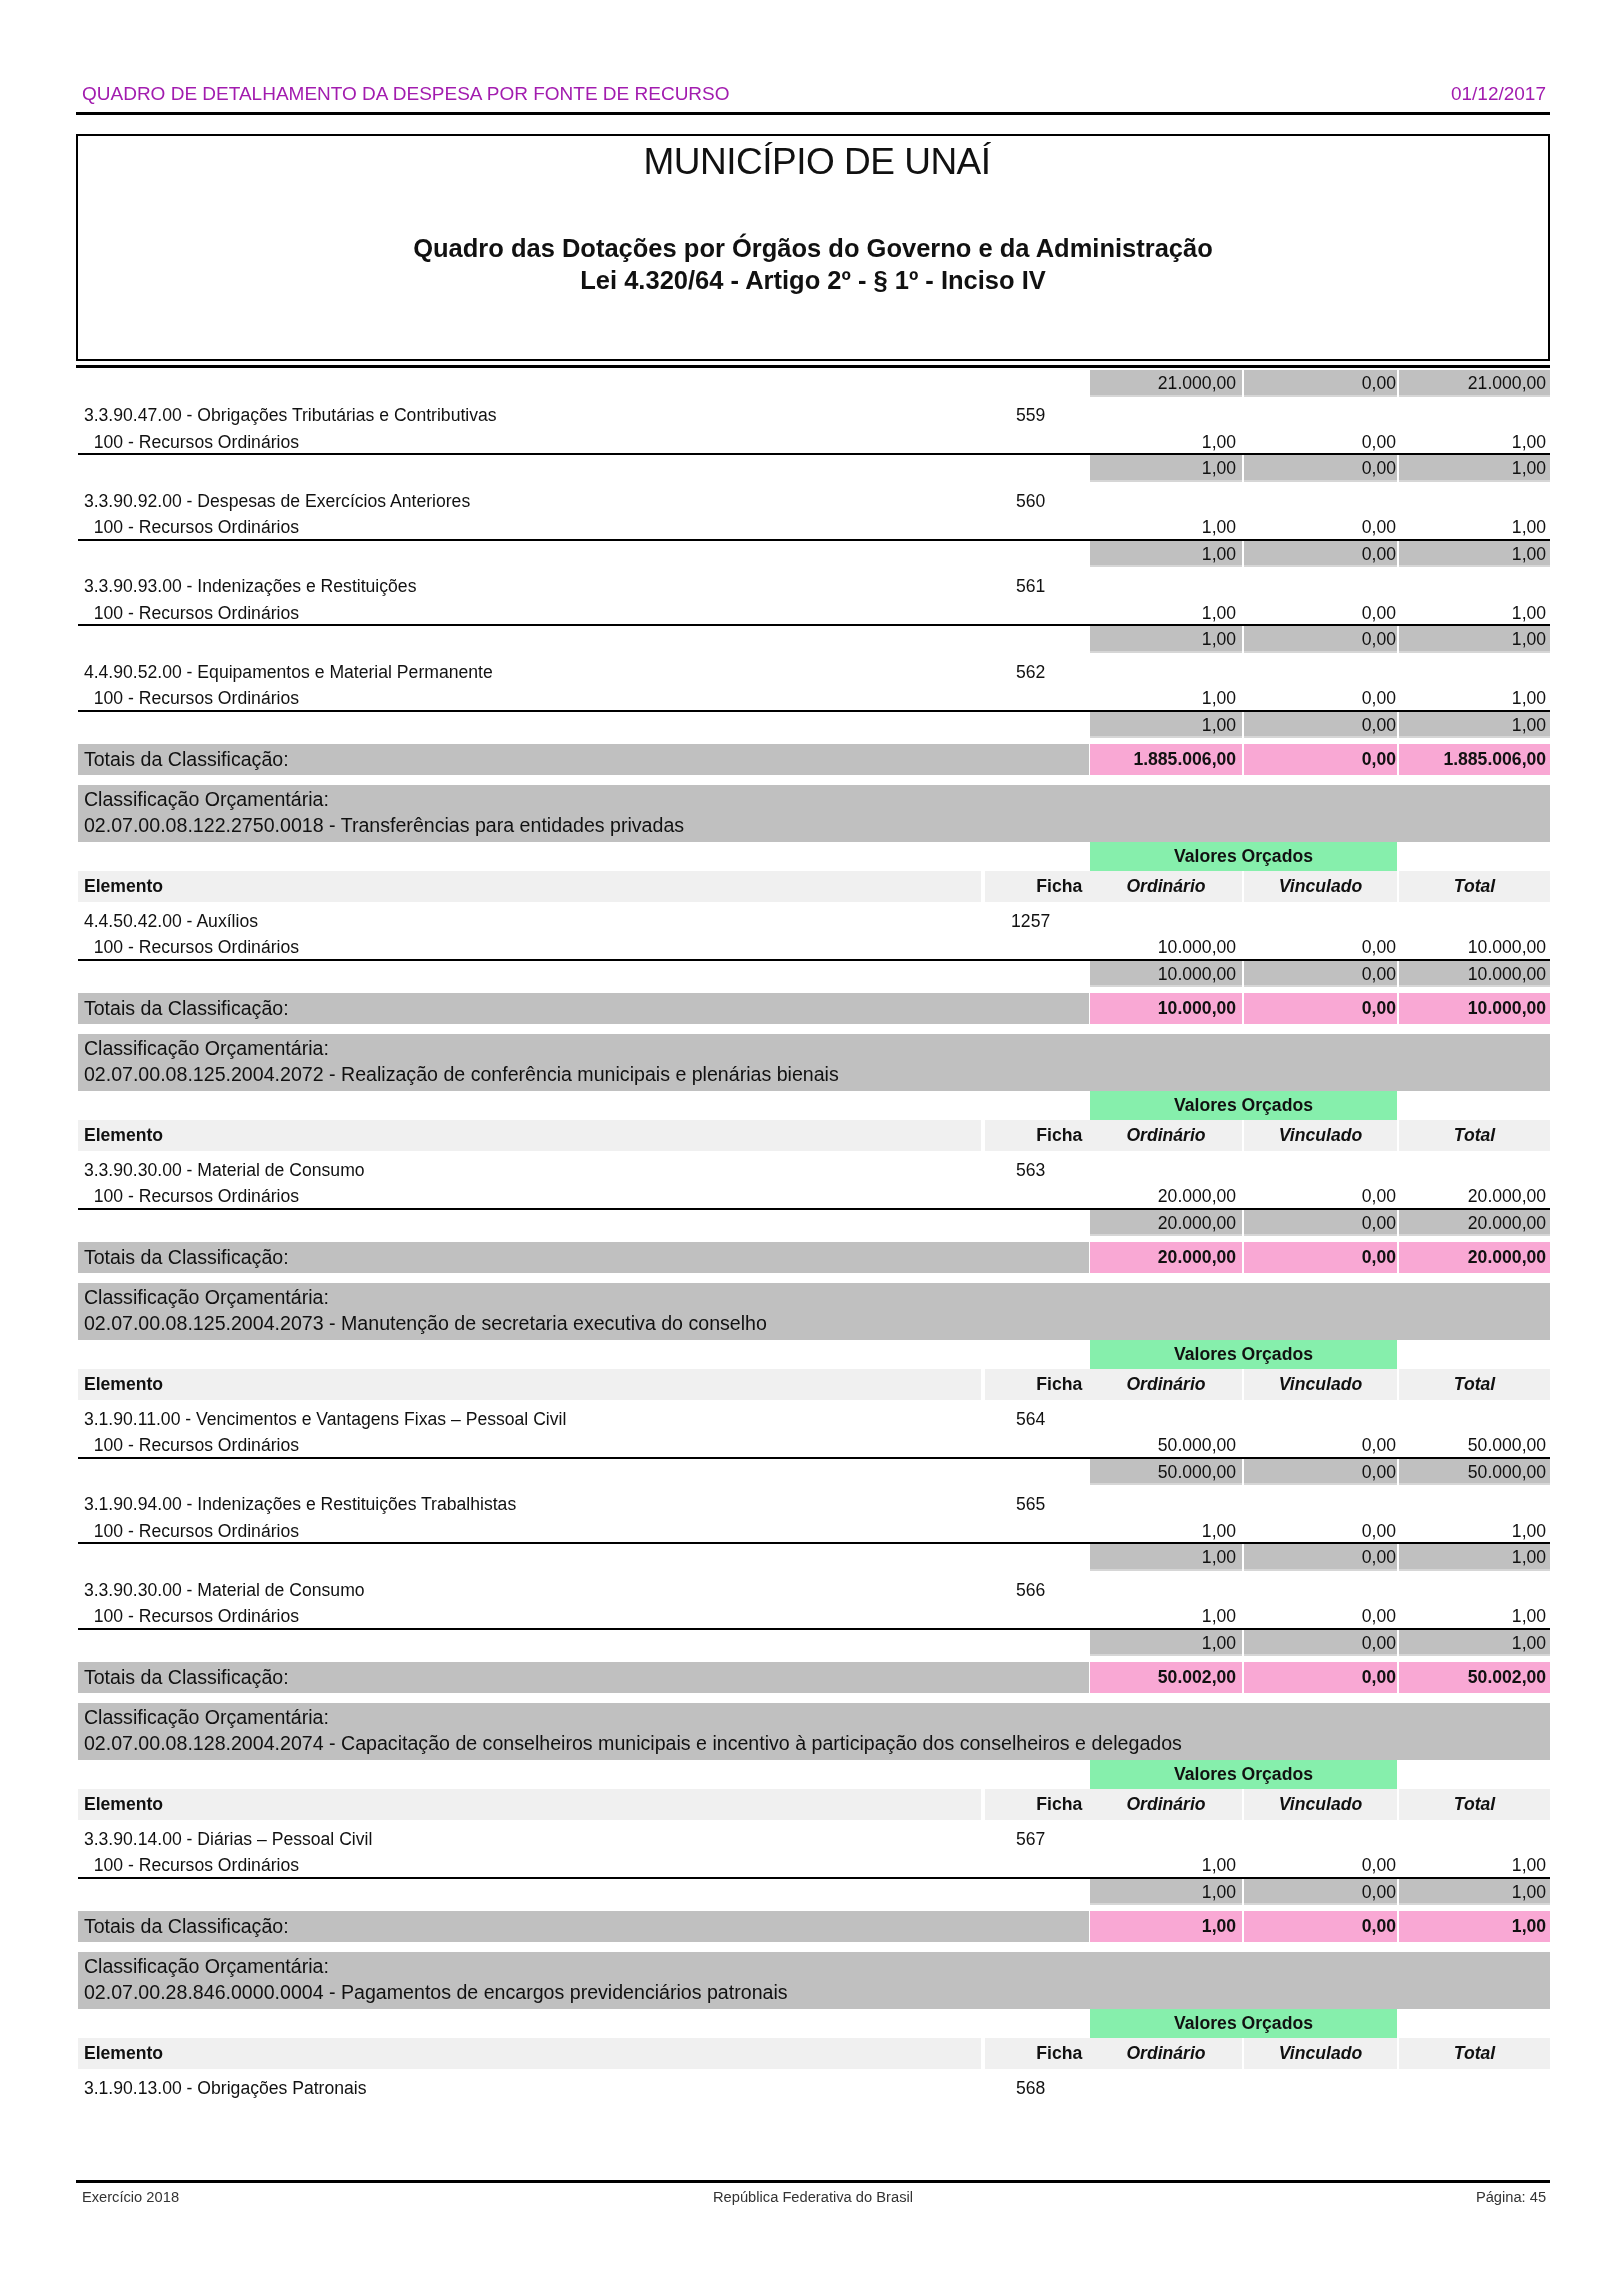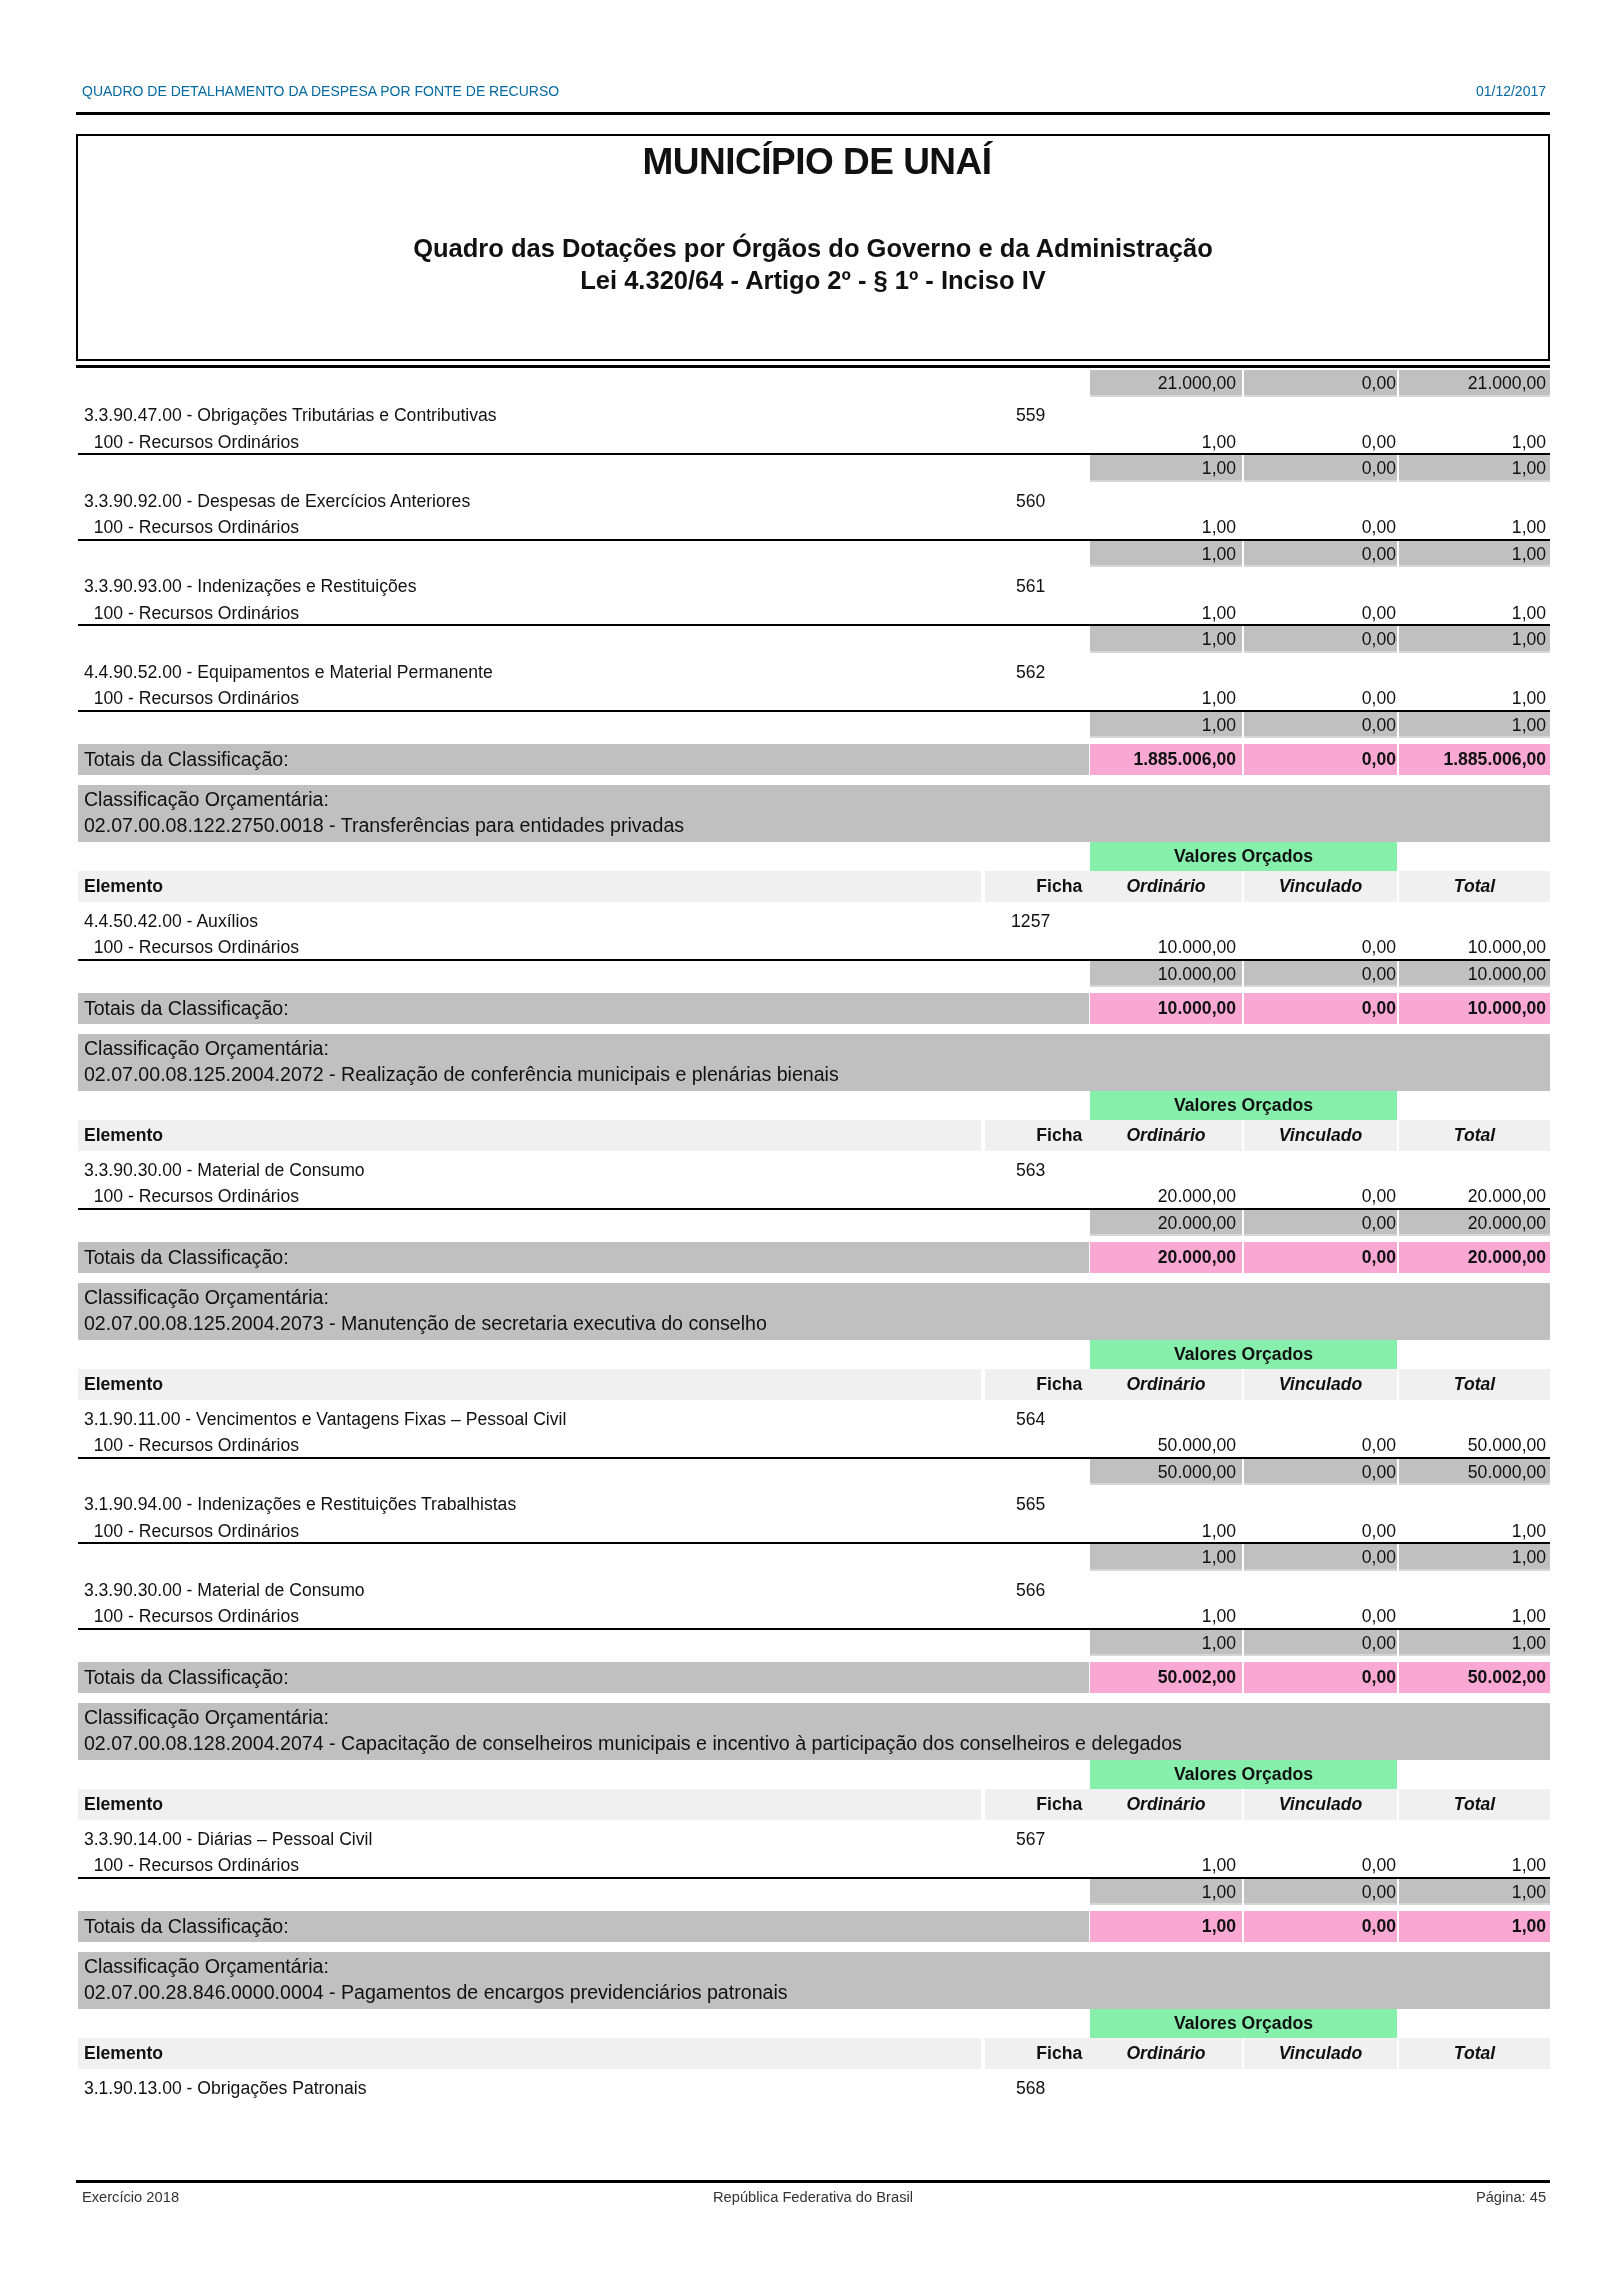--- a/index.html
+++ b/index.html
@@ -1,25 +1,25 @@
 <!DOCTYPE html>
 <html><head>
 <meta charset="utf-8">
 <style>
   * { box-sizing: border-box; margin: 0; padding: 0; }
   html, body { width: 1621px; height: 2293px; background: #ffffff; }
   body { position: relative; font-family: "Liberation Sans", sans-serif; color: #111; overflow: hidden; }
 
-  .page-header { position: absolute; left: 82px; top: 83px; width: 1464px; height: 21.6px; font-size: 14px; color: #0369a1; }
+  .page-header { position: absolute; left: 82px; top: 83px; width: 1464px; height: 21.6px; font-size: 19px; color: #a21caf; }
   .page-header .left { position: absolute; left: 0; top: 0; }
   .page-header .right { position: absolute; right: 0; top: 0; }
   .rule { position: absolute; left: 76px; width: 1474px; height: 2.9px; background: #000; }
 
   .title-box { position: absolute; left: 76px; top: 134px; width: 1474px; height: 227px; border: 2.9px solid #000; text-align: center; }
-  .title-box .t1 { position: absolute; left: 0; right: 0; top: 4.9px; font-size: 37px; font-weight: bold; letter-spacing: -0.5px; padding-left: 8px; }
+  .title-box .t1 { position: absolute; left: 0; right: 0; top: 4.9px; font-size: 37px; font-weight: normal; letter-spacing: -0.5px; padding-left: 8px; }
   .title-box .t2 { position: absolute; left: 0; right: 0; top: 98px; font-size: 25.5px; font-weight: bold; }
   .title-box .t3 { position: absolute; left: 0; right: 0; top: 130px; font-size: 25.5px; font-weight: bold; }
 
   .content { position: absolute; left: 78px; top: 370px; width: 1472px; }
   .row { position: relative; height: 26.5px; font-size: 17.6px; line-height: 26.5px; }
   .cell { position: absolute; top: 0; height: 100%; white-space: nowrap; overflow: hidden; }
   .c-elem { left: 0; width: 907px; padding-left: 5.9px; }
   .c-ficha { left: 907px; width: 105px; text-align: center; padding-right: 13.7px; }
   .c-ord { left: 1012px; width: 152px; text-align: right; padding-right: 5.9px; }
   .c-vin { left: 1166px; width: 153px; text-align: right; padding-right: 1px; }

